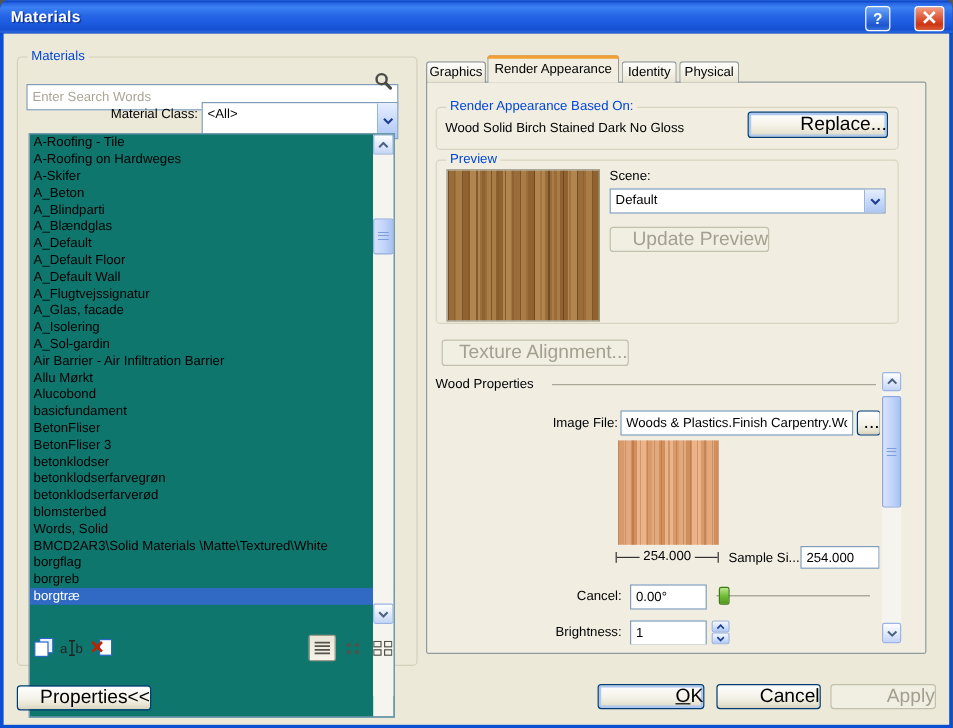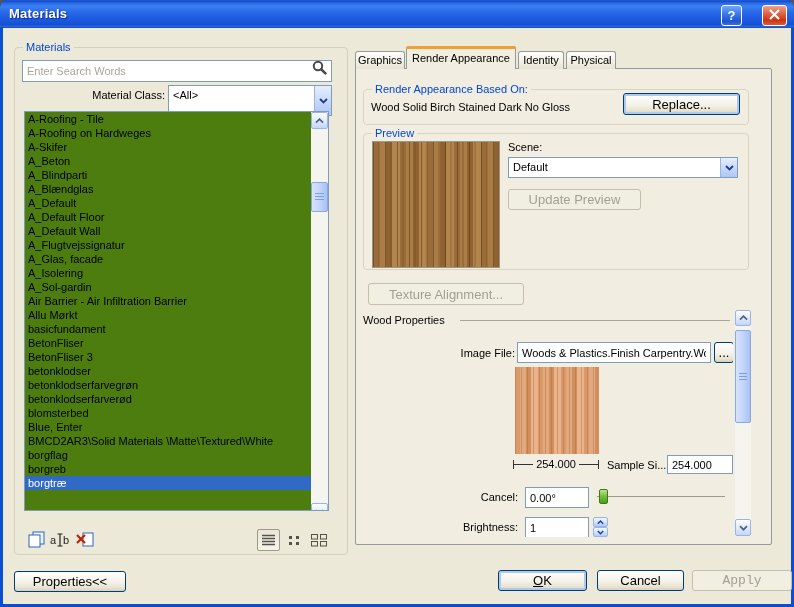--- a/index.html
+++ b/index.html
@@ -38,23 +38,23 @@
 
   
   .group{
     position:absolute; border:1px solid #d4d0bc; border-radius:4px;
   }
   .group-label{
     position:absolute; top:-7px; left:8px; background:#ece9d8; padding:0 3px;
     color:#0046d5;
   }
   .xp-btn{
-    position:absolute; font-family:"Liberation Sans", sans-serif; font-size:13px; color:#000;
+    position:absolute; font-family:"Liberation Sans", sans-serif; font-size:16px; color:#000;
     background:linear-gradient(180deg,#ffffff 0%,#f4f1e7 55%,#e8e4d3 82%,#d8d2bd 100%);
-    border:1px solid #003c74; border-radius:3px; text-align:center; cursor:pointer;
+    border:1px solid #003c74; border-radius:3px; text-align:right; cursor:pointer;
   }
   .xp-btn.default{ box-shadow:inset 0 0 0 2px #aec8f0; }
   .xp-btn.disabled{
     background:#f1efe2; border-color:#c3bfad; color:#a3a08f; box-shadow:none; cursor:default;
   }
   .field{
     position:absolute; background:#fff; border:1px solid #7f9db9;
     font-family:"Liberation Sans", sans-serif; font-size:11px; color:#000; padding:2px 4px;
   }
   input.field{ outline:none; }
@@ -84,22 +84,22 @@
     background:linear-gradient(90deg,#d7e3fc 0%,#c3d5fa 50%,#a9c2f2 100%);
     border:1px solid #89a7e0; border-radius:2px;
   }
   .sb-thumb::after{
     content:""; position:absolute; left:3px; right:3px; top:50%; height:7px; margin-top:-4px;
     background:repeating-linear-gradient(180deg,#7d9fde 0 1px,transparent 1px 3px);
   }
 
   
   .list{
-    position:absolute; left:24px; top:111px; width:305px; height:400px;
-    background:#4d7c0f; border:1px solid #7f9db9; overflow:hidden;
+    position:absolute; left:24px; top:111px; width:305px; height:487px;
+    background:#0f766e; border:1px solid #7f9db9; overflow:hidden;
   }
   .list-row{
     height:14px; line-height:14px; padding-left:3px; white-space:nowrap; cursor:default;
   }
   .list-row.selected{ background:#316ac5; color:#fff; }
   .list .vscroll{ position:absolute; right:0; top:0; width:17px; height:100%; background:#f5f4ef; }
 
   .mini-icon{ position:absolute; cursor:pointer; }
   .view-btn{ position:absolute; cursor:pointer; display:flex; align-items:center; justify-content:center; }
   .view-btn.pressed{
@@ -172,21 +172,21 @@
         </svg>
     </div>
   </div>
 
   <div class="dialog-body"></div>
 
   <div class="group" style="left:14px; top:47px; width:334px; height:508px;">
     <div class="group-label">Materials</div>
   </div>
 
-  <input class="field" style="left: 22px; top: 60px; width: 310px; height: 22px; padding-right: 22px;" value="" placeholder="Enter Search Words">
+  <input class="field" style="left: 22px; top: 70px; width: 310px; height: 22px; padding-right: 22px;" value="" placeholder="Enter Search Words">
   <svg style="position:absolute; left:312px; top:60px;" width="15" height="15" viewBox="0 0 15 15">
     <circle cx="6" cy="6" r="4.2" fill="none" stroke="#4a4a46" stroke-width="2"></circle>
     <line x1="9.3" y1="9.3" x2="13.4" y2="13.4" stroke="#4a4a46" stroke-width="2.6" stroke-linecap="round"></line>
   </svg>
 
   <div class="label r" style="left:60px; top:89px; width:105px;">Material Class:</div>
   <div class="combo" style="left:168px; top:85px; width:164px; height:31px;">
     <span class="combo-text">&lt;All&gt;</span>
     <span class="combo-btn">
       <svg width="9" height="6" viewBox="0 0 9 6">
@@ -205,28 +205,29 @@
         <div class="list-row">A_Blændglas</div>
         <div class="list-row">A_Default</div>
         <div class="list-row">A_Default Floor</div>
         <div class="list-row">A_Default Wall</div>
         <div class="list-row">A_Flugtvejssignatur</div>
         <div class="list-row">A_Glas, facade</div>
         <div class="list-row">A_Isolering</div>
         <div class="list-row">A_Sol-gardin</div>
         <div class="list-row">Air Barrier - Air Infiltration Barrier</div>
         <div class="list-row">Allu Mørkt</div>
+        <div class="list-row">Alucobond</div>
         <div class="list-row">basicfundament</div>
         <div class="list-row">BetonFliser</div>
         <div class="list-row">BetonFliser 3</div>
         <div class="list-row">betonklodser</div>
         <div class="list-row">betonklodserfarvegrøn</div>
         <div class="list-row">betonklodserfarverød</div>
         <div class="list-row">blomsterbed</div>
-        <div class="list-row">Blue, Enter</div>
+        <div class="list-row">Words, Solid</div>
         <div class="list-row">BMCD2AR3\Solid Materials \Matte\Textured\White</div>
         <div class="list-row">borgflag</div>
         <div class="list-row">borgreb</div>
         <div class="list-row selected">borgtræ</div>
       </div>
     <div class="vscroll">
       <div class="sb-btn" style="top:0;">
         <svg width="9" height="6" viewBox="0 0 9 6">
             <path d="M1 4.7 L4.5 1.2 L8 4.7" fill="none" stroke="#4d6185" stroke-width="1.7"></path>
           </svg>
@@ -370,15 +371,15 @@
       <svg width="9" height="6" viewBox="0 0 9 6">
           <path d="M1 1.2 L4.5 4.7 L8 1.2" fill="none" stroke="#4d6185" stroke-width="1.7"></path>
         </svg>
     </div>
   </div>
 
   <button class="xp-btn default" style="left:498px; top:570px; width:89px; height:21px;">
     <span style="text-decoration:underline;">O</span><span>K</span>
   </button>
   <button class="xp-btn" style="left:597px; top:570px; width:87px; height:21px;">Cancel</button>
-  <button class="xp-btn disabled" style="left:692px; top:570px; width:100px; height:21px;font-family:Liberation Mono, monospace;">Apply</button>
+  <button class="xp-btn disabled" style="left:692px; top:570px; width:88px; height:21px;">Apply</button>
 
 </div>
 
 </body></html>

